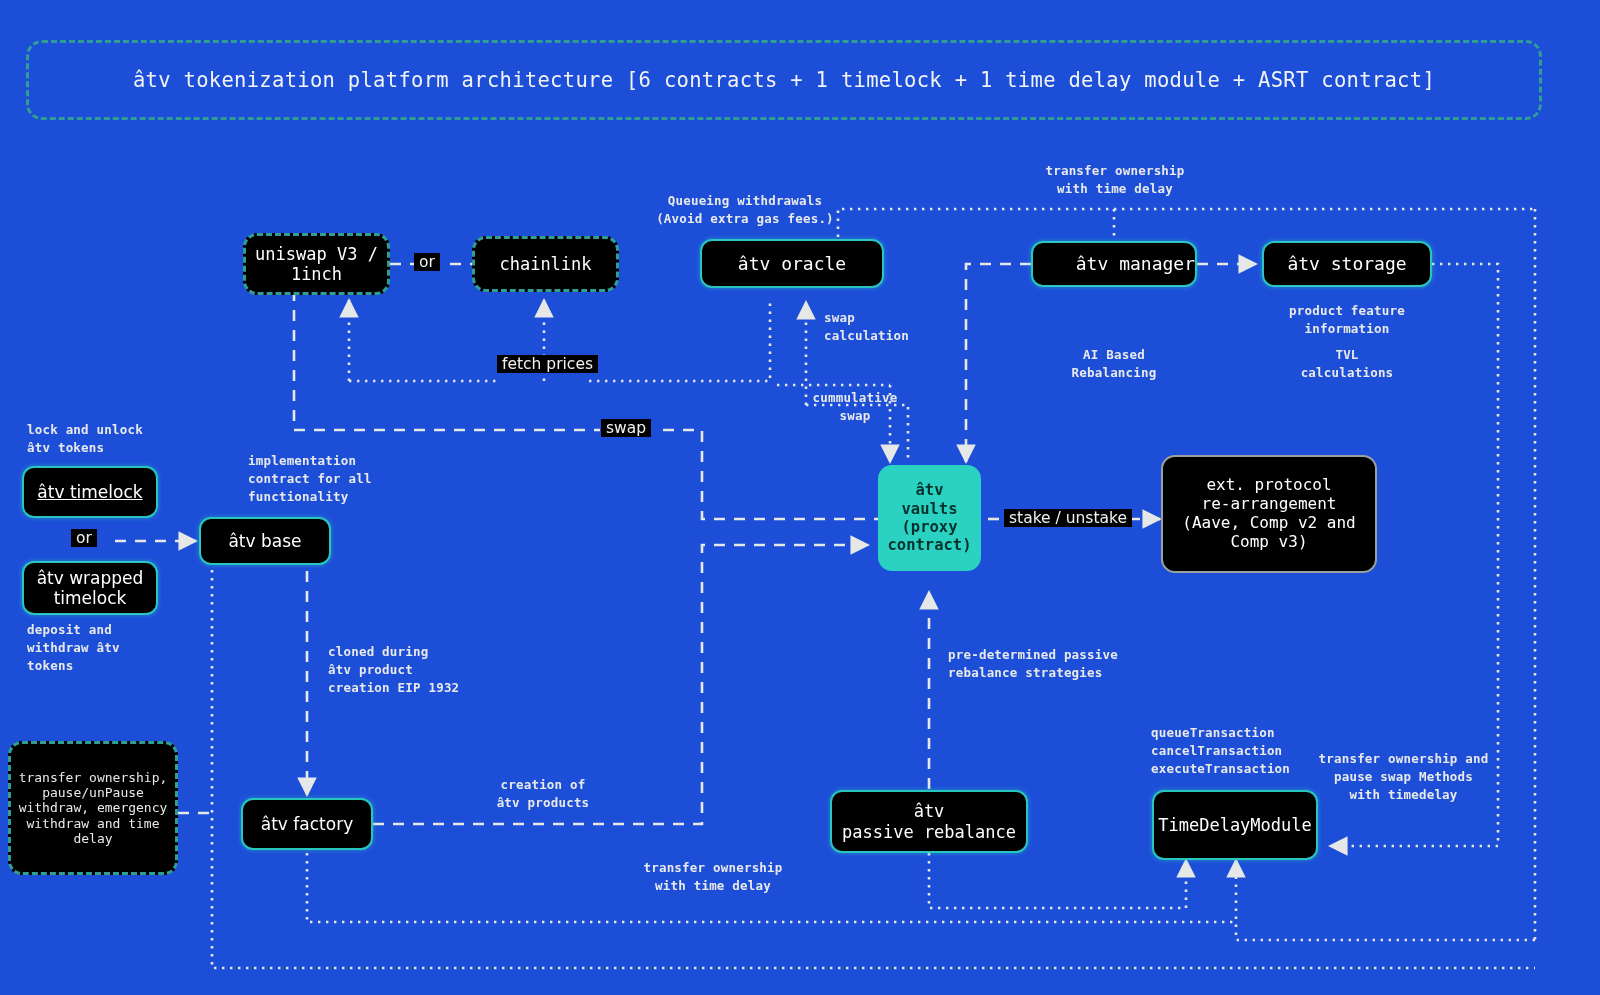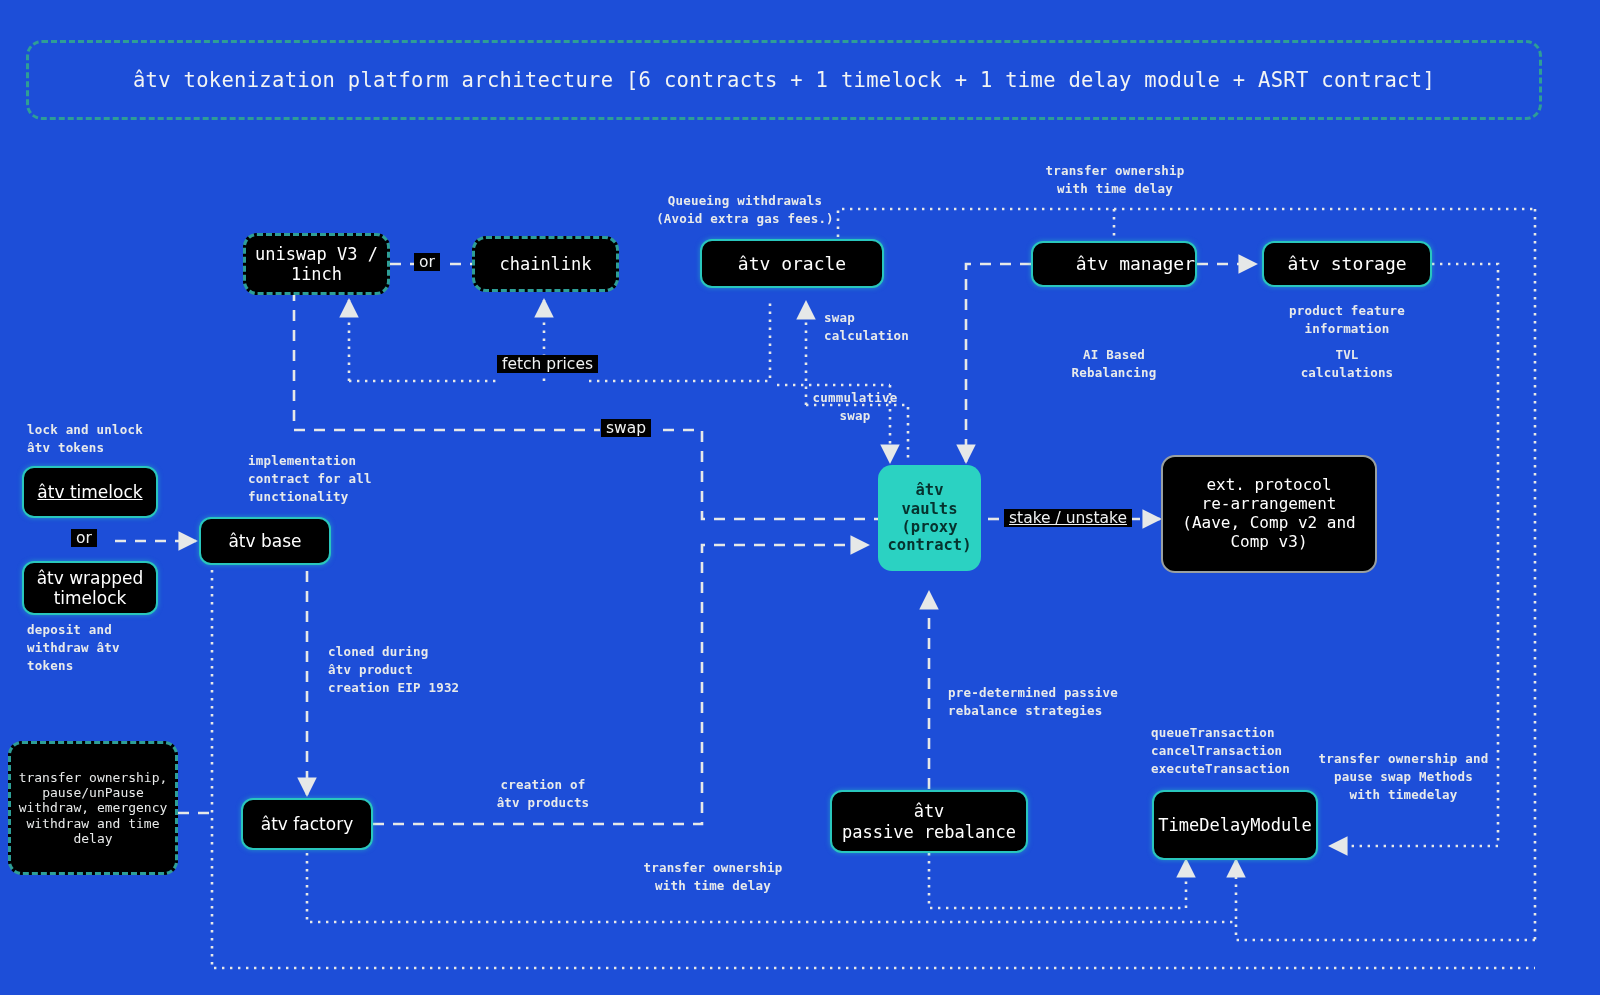--- a/index.html
+++ b/index.html
@@ -215,21 +215,21 @@
 withdraw âtv
 tokens</div>
 
   <div class="note l" style="left:328px;top:643px;width:230px;">cloned during
 âtv product
 creation EIP 1932</div>
 
   <div class="note c" style="left:443px;top:776px;width:200px;">creation of
 âtv products</div>
 
-  <div class="note l" style="left:948px;top:684px;width:250px;">pre-determined passive
+  <div class="note l" style="left:948px;top:646px;width:250px;">pre-determined passive
 rebalance strategies</div>
 
   <div class="note l" style="left:1151px;top:724px;width:240px;">queueTransaction
 cancelTransaction
 executeTransaction</div>
 
   <div class="note c" style="left:1316px;top:750px;width:175px;">transfer ownership and
 pause swap Methods
 with timedelay</div>
 
@@ -237,15 +237,15 @@
 with time delay</div>
 
   <div class="edgelbl" style="left:414px;top:253px;">or</div>
 
   <div class="edgelbl" style="left:71px;top:529px;">or</div>
 
   <div class="edgelbl" style="left:497px;top:355px;">fetch prices</div>
 
   <div class="edgelbl" style="left:601px;top:419px;">swap</div>
 
-  <div class="edgelbl" style="left:1004px;top:509px;text-decoration:underline;">stake / unstake</div>
+  <div class="edgelbl" style="left:1004px;top:509px;">stake / unstake</div>
 
 </div>
 
 </body></html>

